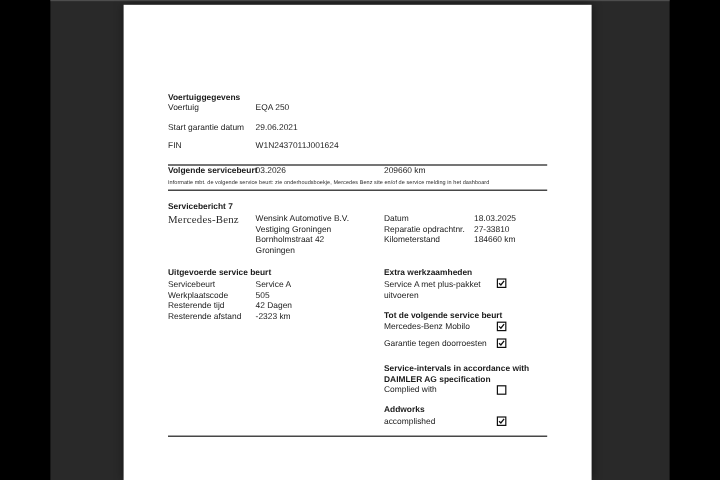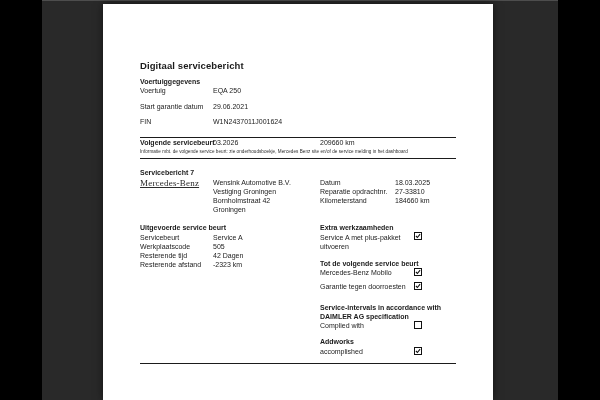--- a/index.html
+++ b/index.html
@@ -19,37 +19,36 @@
     color:#1b1b1b;font-size:7px;
   }
   .abs{position:absolute;}
   .doc-title{left:37px;top:56px;font-size:9.5px;font-weight:bold;letter-spacing:.1px;}
   .sec-head{font-weight:bold;font-size:7px;}
   .row{position:absolute;left:37px;white-space:nowrap;}
   .lbl{display:inline-block;width:73px;}
   .rlbl{display:inline-block;width:75px;}
   .hline{position:absolute;left:37px;width:316px;height:0;border-top:1px solid #1b1b1b;}
   .note{font-size:4.6px;color:#2e2e2e;letter-spacing:.05px;}
-  .brand{font-family:"Liberation Serif",serif;font-size:9px;color:#2b2b2b;letter-spacing:.2px;text-decoration:underline;}
+  .brand{font-family:"Liberation Serif",serif;font-size:9px;color:#2b2b2b;letter-spacing:.2px;}
   .lh9{line-height:9px;}
   .cb{
     position:absolute;width:8px;height:8px;background:#fff;
     border:1px solid #111;box-sizing:border-box;
   }
   .cb svg{position:absolute;left:0;top:0;width:6px;height:6px;padding:0;}
   .wrapbox{display:inline-block;line-height:9px;white-space:normal;}
 </style>
 </head>
 <body>
 
 <div class="backdrop-band"></div>
 
 <div class="page">
 
-  <div class="abs doc-title">Digitaal servicebericht</div>
 
   <div class="abs sec-head" style="left:37px;top:74px;">Voertuiggegevens</div>
   <div class="row" style="top:83px;">
     <span class="lbl">Voertuig</span><span>EQA 250</span>
   </div>
   <div class="row" style="top:99px;">
     <span class="lbl">Start garantie datum</span><span>29.06.2021</span>
   </div>
   <div class="row" style="top:114px;">
     <span class="lbl">FIN</span><span>W1N2437011J001624</span>

